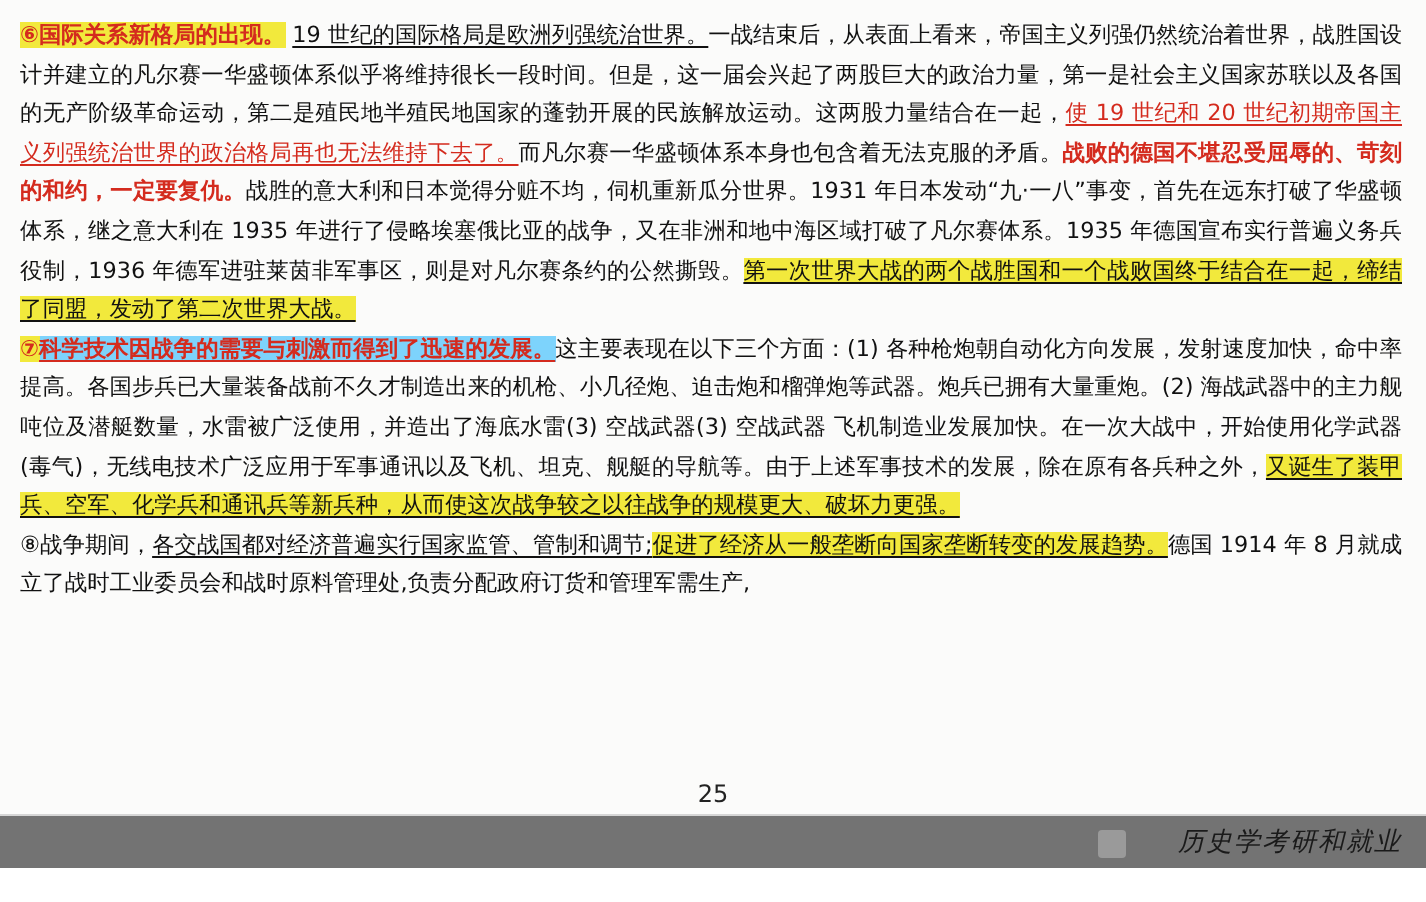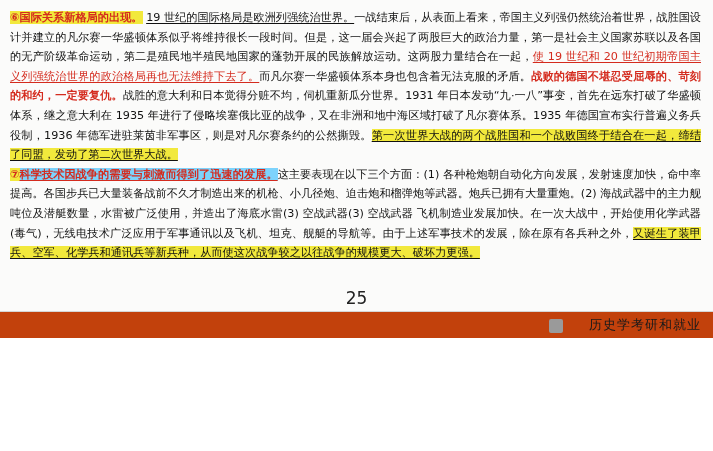--- a/index.html
+++ b/index.html
@@ -9,21 +9,21 @@
   body {
     width: 713px;
     height: 451px;
     background: #ffffff;
     font-family: "DejaVu Sans", "Liberation Sans", sans-serif;
     overflow: hidden;
   }
   .page {
     position: relative;
     width: 713px;
-    height: 338px;
+    height: 434px;
     box-sizing: border-box;
     padding: 6px 12px 0 10px;
     background: #fbfbfa;
   }
   .doc-body {
     font-size: 11.2px;
     line-height: 19.6px;
     color: #111111;
     text-align: justify;
     letter-spacing: 0px;
@@ -68,31 +68,32 @@
     text-decoration: underline;
     text-decoration-thickness: 1px;
     text-underline-offset: 2px;
   }
   .page-number {
     position: absolute;
     left: 0;
     right: 0;
     bottom: 30px;
     text-align: center;
-    font-size: 17px;
+    font-size: 12px;
     color: #222;
   }
   .footer-bar {
     position: absolute;
     left: 0;
     right: 0;
     bottom: 0;
     height: 26px;
-    background: #c2410c;
+    background: #737373;
     border-top: 1px solid #d6d6d6;
+    font-style: italic;
   }
   .footer-text {
     position: absolute;
     right: 12px;
     bottom: 4px;
     font-size: 13px;
     color: #1a1a1a;
     letter-spacing: 1px;
   }
   .footer-icon {
@@ -107,20 +108,21 @@
   .spacer-top { height: 2px; }
 </style>
 </head>
 <body>
 
 <div class="page">
   <div class="doc-body">
     <div class="spacer-top"></div>
     <p class="para"><span class="hl-red">⑥</span><span class="hl-red">国际关系新格局的出现。</span><span> </span><span class="u">19 世纪的国际格局是欧洲列强统治世界。</span><span>一战结束后，从表面上看来，帝国主义列强仍然统治着世界，战胜国设计并建立的凡尔赛一华盛顿体系似乎将维持很长一段时间。但是，这一届会兴起了两股巨大的政治力量，第一是社会主义国家苏联以及各国的无产阶级革命运动，第二是殖民地半殖民地国家的蓬勃开展的民族解放运动。这两股力量结合在一起，</span><span class="u-red">使 19 世纪和 20 世纪初期帝国主义列强统治世界的政治格局再也无法维持下去了。</span><span>而凡尔赛一华盛顿体系本身也包含着无法克服的矛盾。</span><span class="red-b">战败的德国不堪忍受屈辱的、苛刻的和约，一定要复仇。</span><span>战胜的意大利和日本觉得分赃不均，伺机重新瓜分世界。1931 年日本发动“九·一八”事变，</span><span>首先在远东打破了华盛顿体系，继之意大利在 1935 年进行了侵略埃塞俄比亚的战争，又在非洲和地中海区域打破了凡尔赛体系。1935 年德国宣布实行普遍义务兵役制，1936 年德军进驻莱茵非军事区，则是对凡尔赛条约的公然撕毁。</span><span class="hl-u">第一次世界大战的两个战胜国和一个战败国终于结合在一起，缔结了同盟，发动了第二次世界大战。</span></p>
     <p class="para"><span class="hl-red">⑦</span><span class="hl-red-u">科学技术因战争的需要与刺激而得到了迅速的发展。</span><span>这主要表现在以下三个方面：(1) 各种枪炮朝自动化方向发展，发射速度加快，命中率提高。各国步兵已大量装备战前不久才制造出来的机枪、小几径炮、迫击炮和榴弹炮等武器。炮兵已拥有大量重炮。(2) 海战武器中的主力舰吨位及潜艇数量，水雷被广泛使用，并造出了海底水雷(3) 空战武器(3) 空战武器 飞机制造业发展加快。在一次大战中，开始使用化学武器(毒气)，无线电技术广泛应用于军事通讯以及飞机、坦克、舰艇的导航等。由于上述军事技术的发展，除在原有各兵种之外，</span><span class="hl-u">又诞生了装甲兵、空军、化学兵和通讯兵等新兵种，从而使这次战争较之以往战争的规模更大、破坏力更强。</span></p>
+    <p class="para"><span>⑧战争期间，</span><span class="u">各交战国都对经济普遍实行国家监管、管制和调节;</span><span class="hl-u">促进了经济从一般垄断向国家垄断转变的发展趋势。</span><span>德国 1914 年 8 月就成立了战时工业委员会和战时原料管理处,负责分配政府订货和管理军需生产,</span></p>
   </div>
 
   <div class="page-number">25</div>
 
   <div class="footer-bar">
     <div class="footer-icon"></div>
     <div class="footer-text">历史学考研和就业</div>
   </div>
 </div>
 

